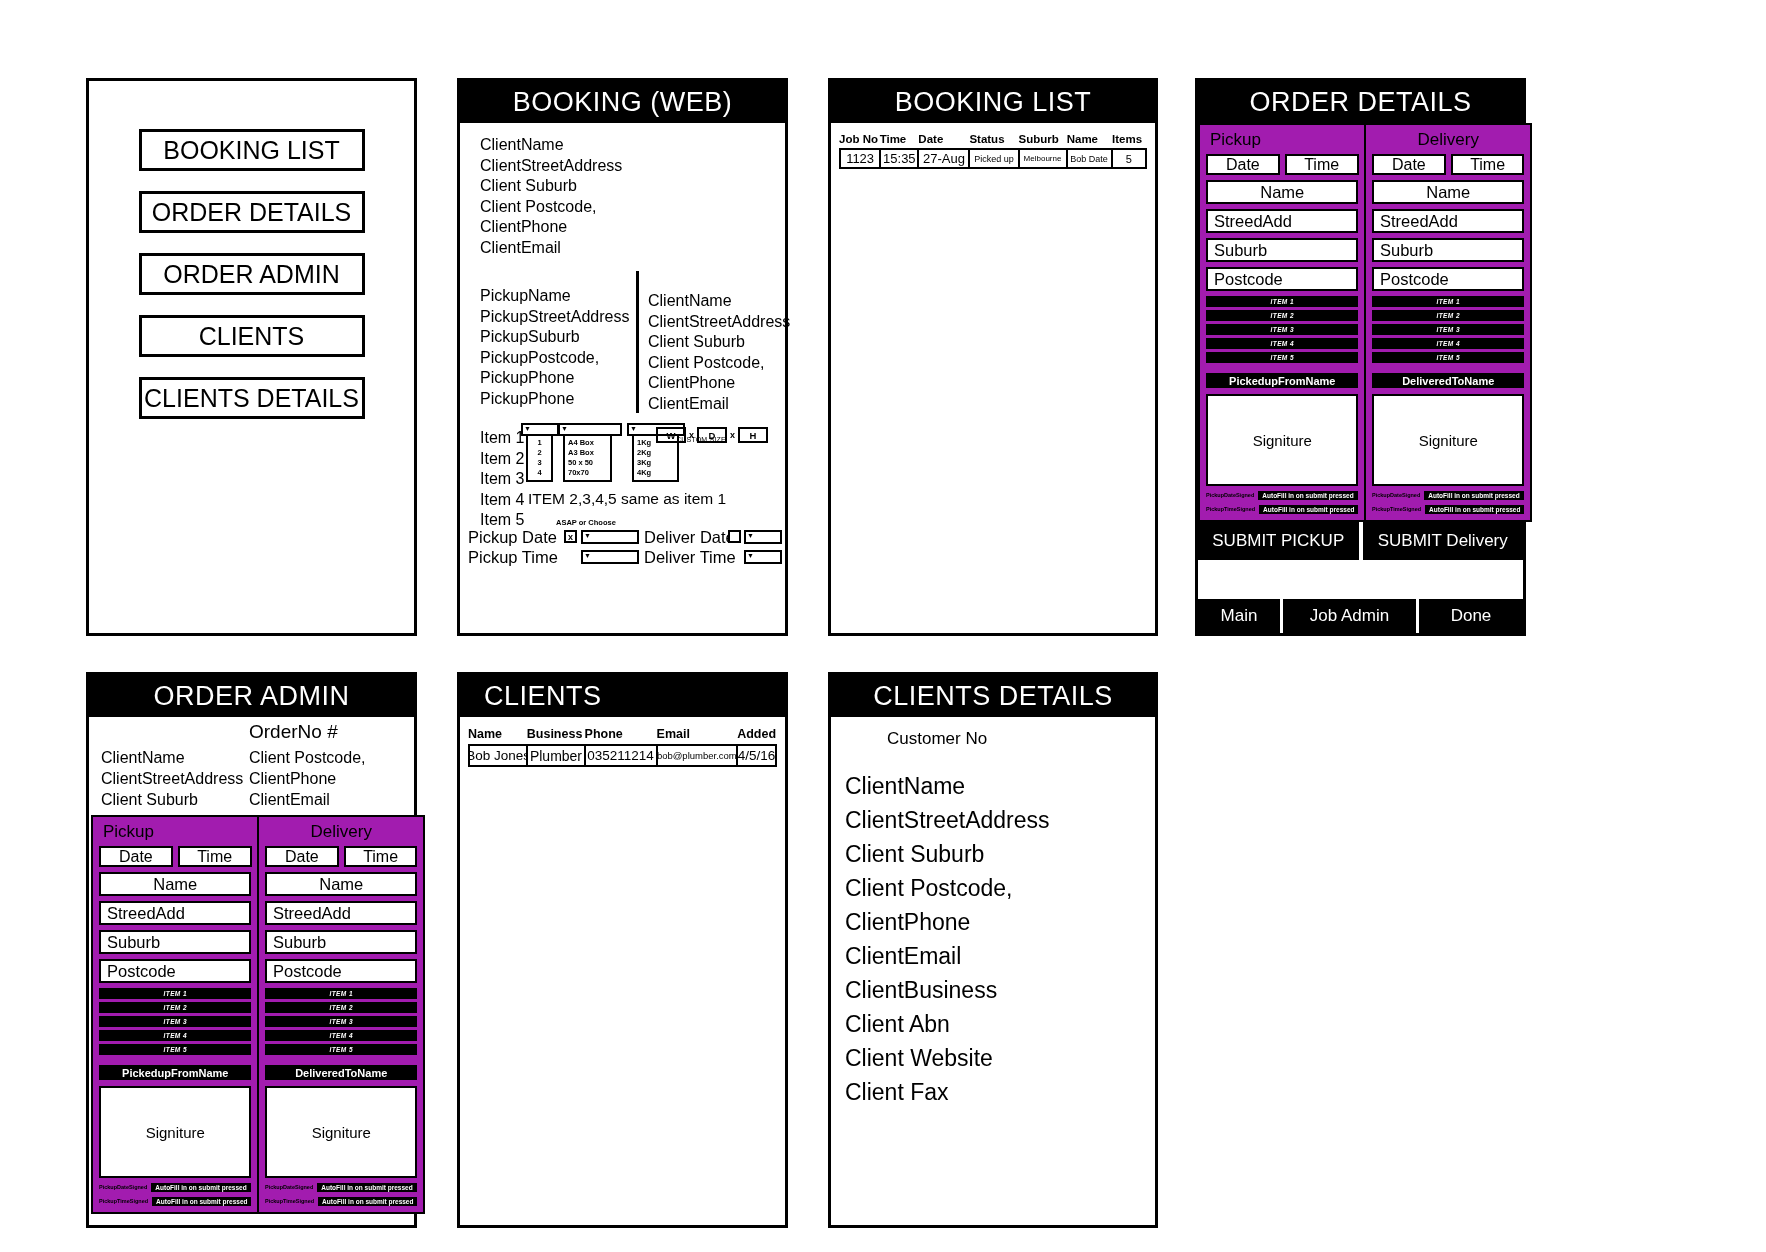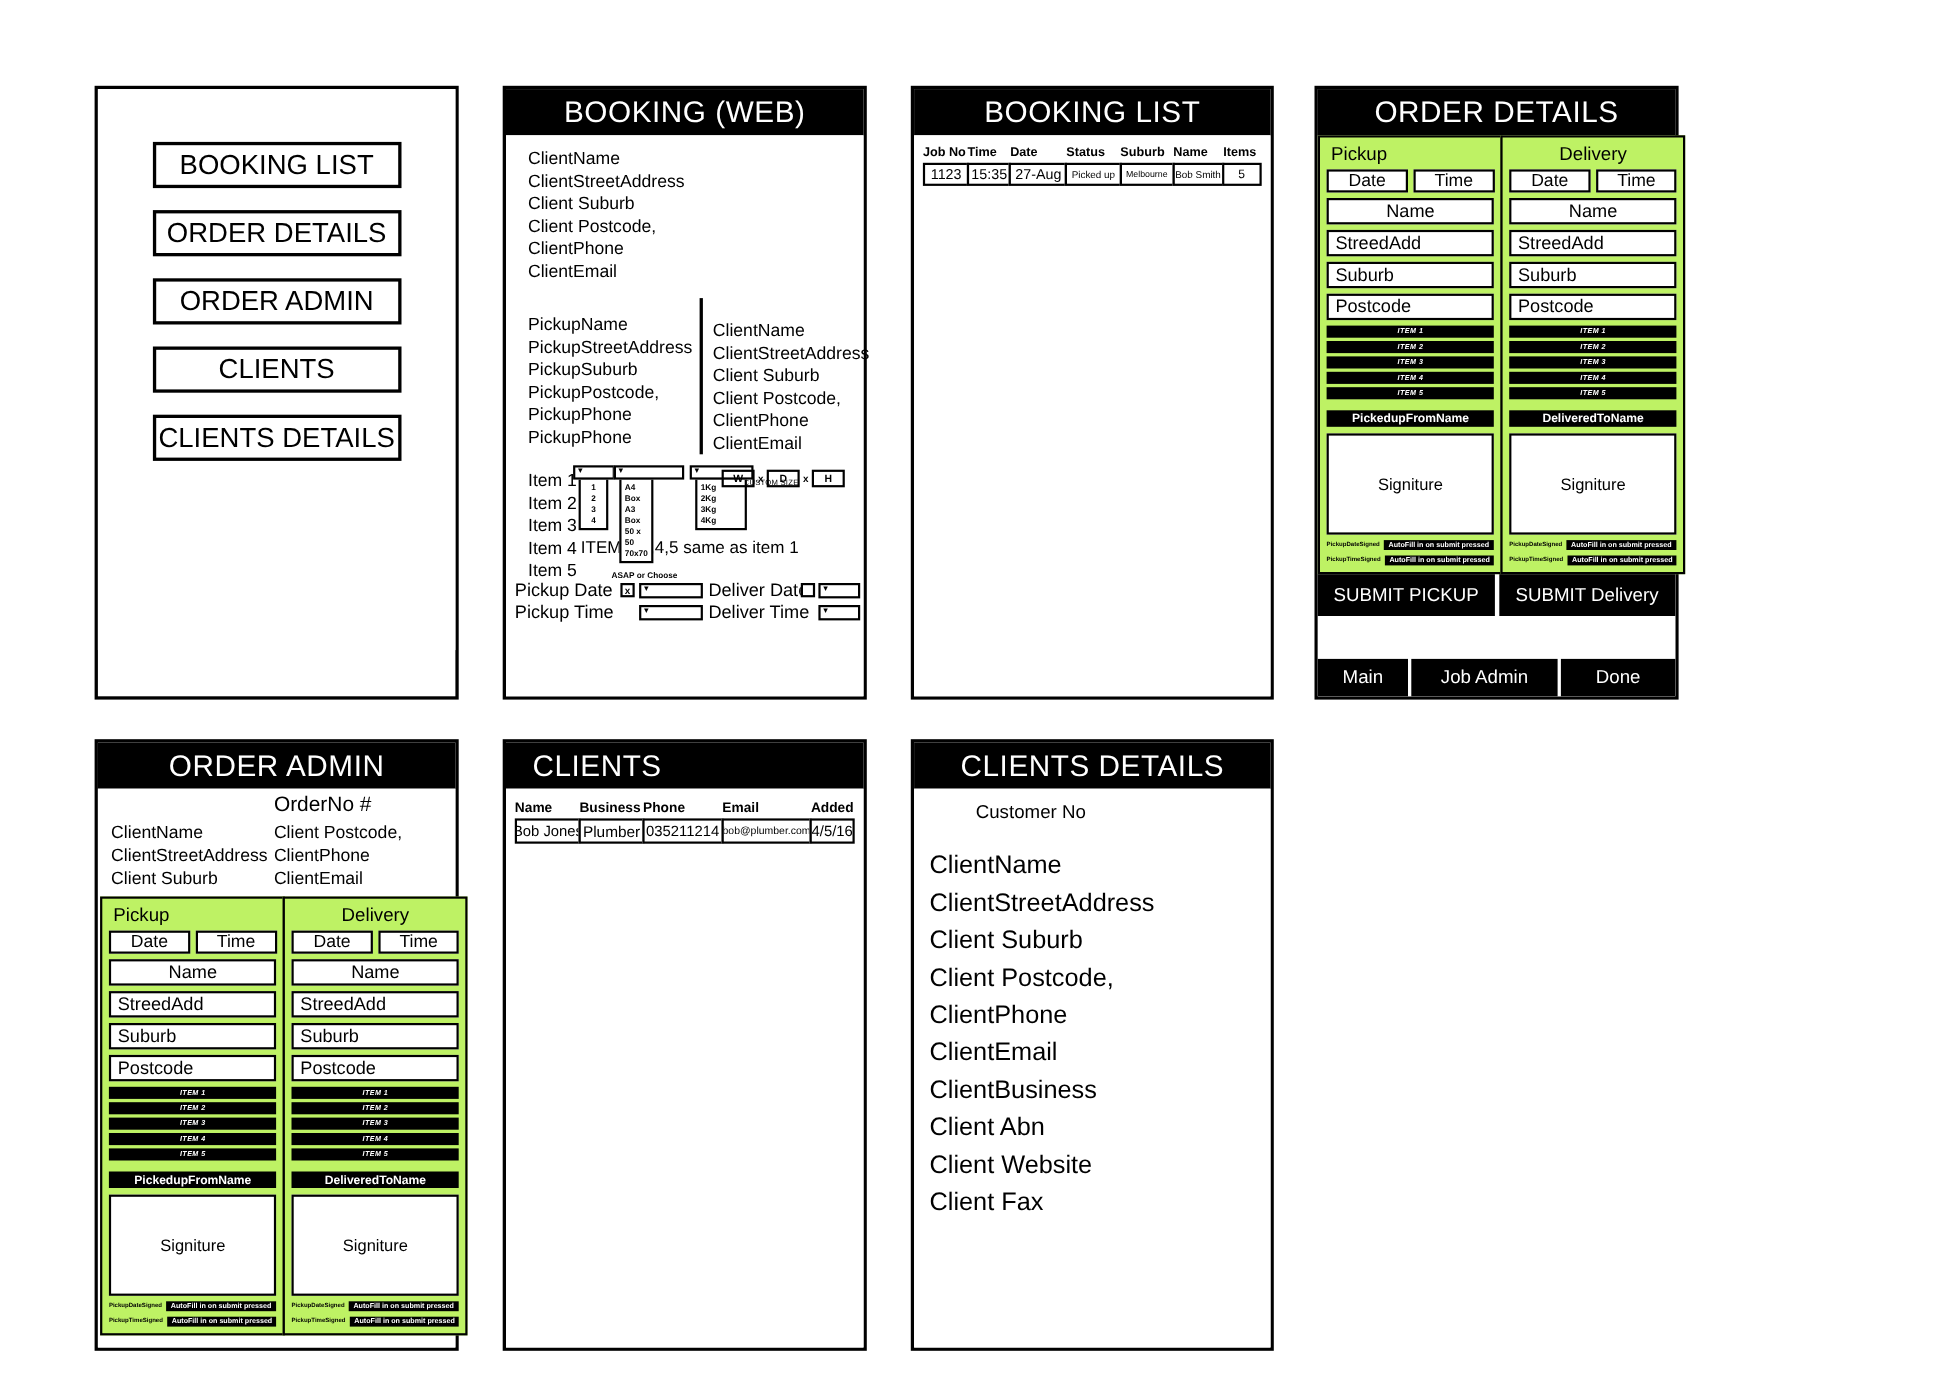--- a/index.html
+++ b/index.html
@@ -42,21 +42,21 @@
   
   .tbl{position:absolute;left:8px;right:8px;top:10px;}
   .throw{display:flex;}
   .h{display:inline-block;text-align:left;font-weight:bold;font-size:11.5px;}
   .c{border:2px solid #000;height:21px;display:flex;align-items:center;justify-content:center;
      background:#fff;font-size:13px;white-space:nowrap;overflow:hidden;}
   .c + .c{margin-left:-2px;}
 
   
   .ofwrap{display:flex;}
-  .ofcol{flex:1;border:2.5px solid #000;padding:5px 6px 6px 6px;background:#bef264;}
+  .ofcol{flex:1;border:2.5px solid #000;padding:5px 6px 6px 6px;background:#a21caf;}
   .ofcol + .ofcol{margin-left:-2.5px;}
   .oftitle{font-size:17px;height:20px;margin-bottom:4px;padding-left:4px;}
   .oftitle.center{text-align:center;padding-left:0;}
   .ofrow{display:flex;gap:5px;margin-bottom:5px;}
   .fbox{border:2.5px solid #000;height:24px;font-size:16.5px;padding-left:6px;display:flex;
         align-items:center;margin-bottom:5px;background:#fff;}
   .fbox.half{flex:1;height:21px;justify-content:center;padding-left:0;margin-bottom:0;font-size:16px;}
   .fbox.center{justify-content:center;padding-left:0;}
   .ibars{margin-top:3px;}
   .ibar{background:#000;color:#fff;height:11px;margin-bottom:3px;font-size:6.5px;font-weight:bold;
@@ -156,21 +156,21 @@
         <div>2</div>
         <div>3</div>
         <div>4</div>
       </div>
     </div>
 
     <div class="dd" style="left:98px;top:300px">
       <div class="ddbar" style="width:64px">
           <span class="tri">▼</span>
         </div>
-      <div class="ddlist" style="width:31px">
+      <div class="ddlist" style="width:49px">
         <div>A4 Box</div>
         <div>A3 Box</div>
         <div>50 x 50</div>
         <div>70x70</div>
       </div>
     </div>
 
     <div class="dd" style="left:167px;top:300px">
       <div class="ddbar" style="width:58px">
           <span class="tri">▼</span>
@@ -231,21 +231,21 @@
         <span class="h" style="width:51px">Suburb</span>
         <span class="h" style="width:48px">Name</span>
         <span class="h" style="width:37px">Items</span>
       </div>
       <div class="throw" style="margin-top:3px">
         <span class="c" style="width:43px">1123</span>
         <span class="c" style="width:41px">15:35</span>
         <span class="c" style="width:54px">27-Aug</span>
         <span class="c" style="width:52px;font-size:9px">Picked up</span>
         <span class="c" style="width:51px;font-size:8px">Melbourne</span>
-        <span class="c" style="width:48px;font-size:9px">Bob Smith</span>
+        <span class="c" style="width:48px;font-size:9px">Bob Date</span>
         <span class="c" style="width:37px;font-size:11px">5</span>
       </div>
     </div>
   </div>
 </section>
 
 <section class="panel" style="left:1195px;top:78px;width:331px;height:558px">
   <header class="phead">ORDER DETAILS</header>
   <div class="pbody">
     <div class="ofwrap">

